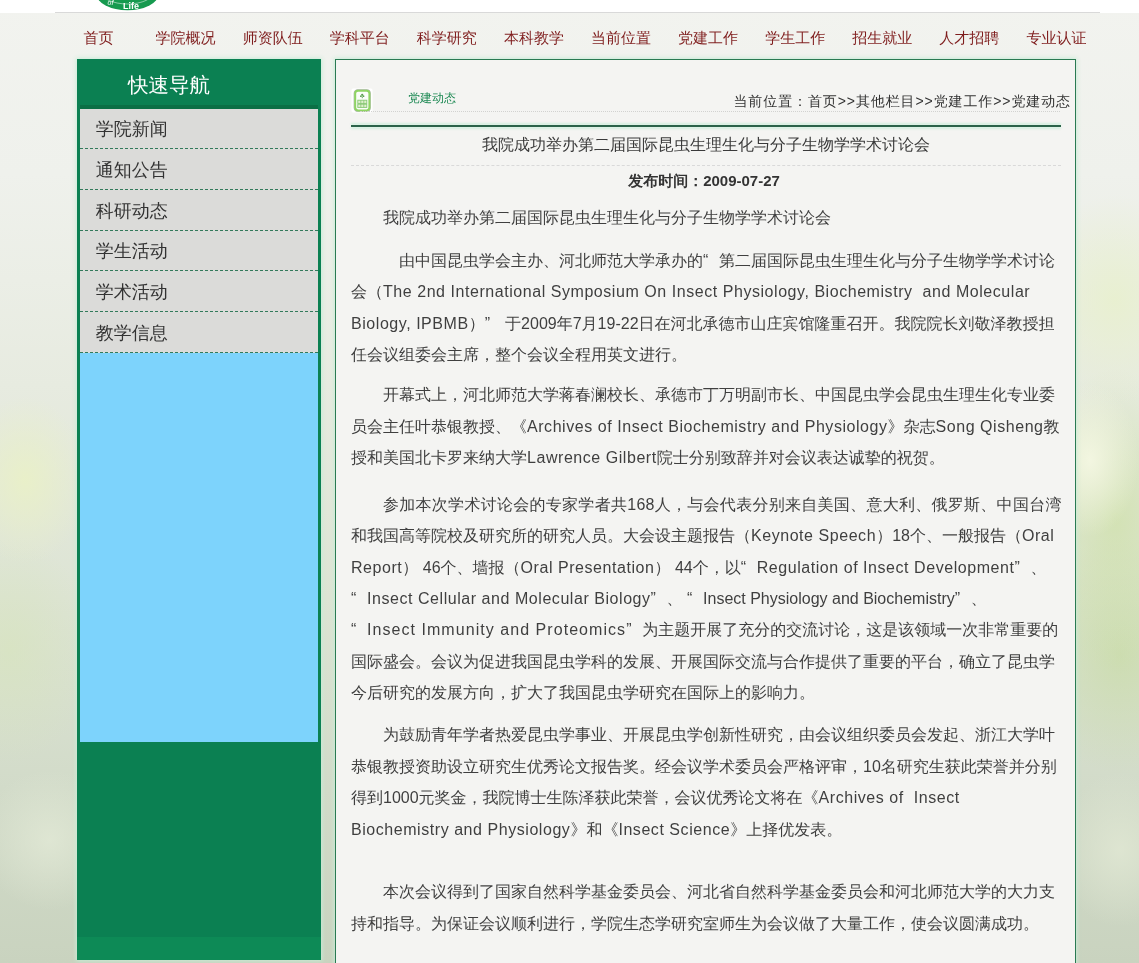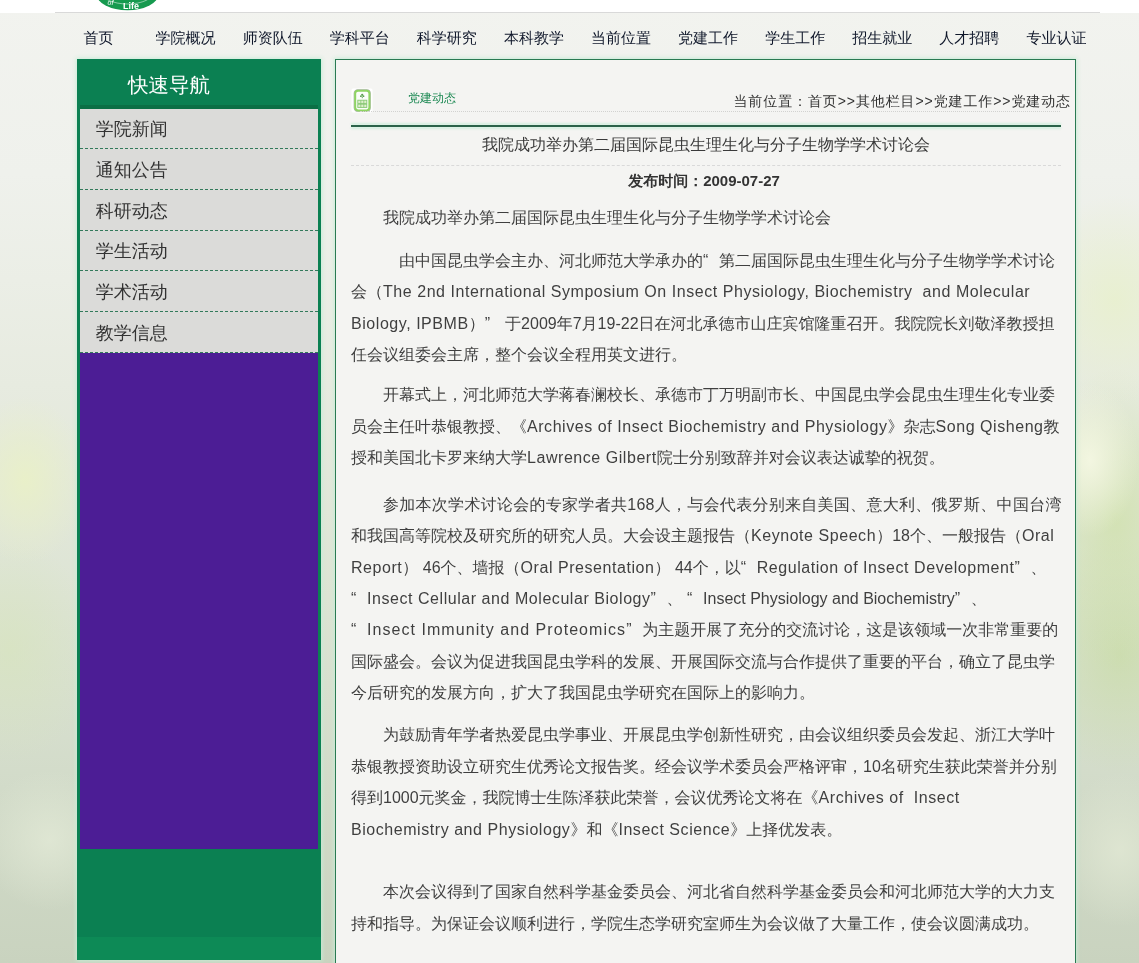--- a/index.html
+++ b/index.html
@@ -18,26 +18,26 @@
     radial-gradient(ellipse 130px 170px at 1120px 655px, rgba(200,219,166,0.75), rgba(200,219,166,0) 70%),
     radial-gradient(ellipse 90px 110px at 1120px 850px, rgba(224,231,211,0.85), rgba(224,231,211,0) 70%),
     linear-gradient(#f2f3ef 0%, #eff1ec 18%, #e7ebe0 40%, #dde4d4 62%, #d2dbc9 82%, #c9d3bf 100%);
 }
 .abs { position:absolute; }
 
 #topstrip { left:0; top:0; width:1139px; height:13px; background:#ffffff; }
 #hairline { left:55px; top:12px; width:1045px; height:1px; background:#d9d9d9; }
 
 #nav { left:55px; top:13px; width:1045px; height:46px; display:flex; }
-#nav div { width:87.1px; text-align:center; font-size:15px; color:#0f172a; padding-top:15.5px; }
+#nav div { width:87.1px; text-align:center; font-size:15px; color:#7f1d1d; padding-top:15.5px; }
 
 #sidebar { left:77px; top:59px; width:243.6px; height:901px; background:#0b8052; box-shadow:0 0 4px 1px rgba(198,236,214,0.95); }
 #sidehead { left:0; top:0; width:100%; height:46px; background:#0b8052; color:#fff; font-size:20.5px; padding:12px 0 4px 51px; }
 #sidesep { left:3px; top:46px; width:237.6px; height:3.7px; background:#0b6f45; }
-#sidelist { left:3.2px; top:49.7px; width:237.9px; height:740px; background:#4c1d95; }
+#sidelist { left:3.2px; top:49.7px; width:237.9px; height:633px; background:#7dd3fc; }
 .sitem { height:40.7px; background:#dbdbd9; border-bottom:1px dashed #337a5b; font-size:18px; color:#333; padding:8.5px 0 0 15.5px; }
 #sidebot { left:0; top:878.2px; width:100%; height:22.8px; background:#0d8a56; }
 
 #panel { left:335px; top:59px; width:741px; height:914px; background:#f4f4f2; border:1px solid #2a7a52; box-shadow:0 0 4px 1px rgba(198,236,214,0.95); }
 #ph-icon { left:15px; top:28px; }
 #ph-title { left:52px; top:30px; font-size:12px; font-weight:500; color:#1f8a55;margin-left:20px; }
 #crumb { right:4px; top:33px; font-size:14px; color:#333; letter-spacing:0.9px; }
 #dotline { left:24px; top:51px; width:700px; border-top:1px dotted #d2d2d0; }
 #greenline { left:15px; top:64.6px; width:709.5px; height:2.1px; background:#2a6349; box-shadow:0 -2px 2px rgba(205,240,220,0.95), 0 2px 2px rgba(205,240,220,0.95); }
 #arttitle { left:15px; top:75px; width:710px; text-align:center; font-size:16px; color:#3a3a3a; }

